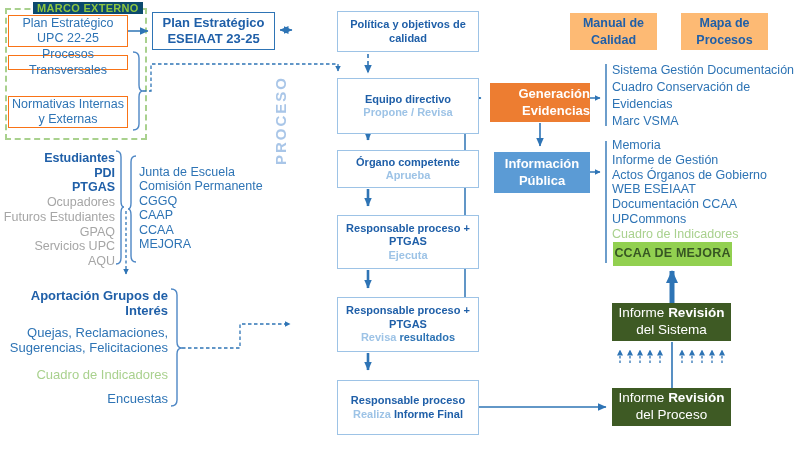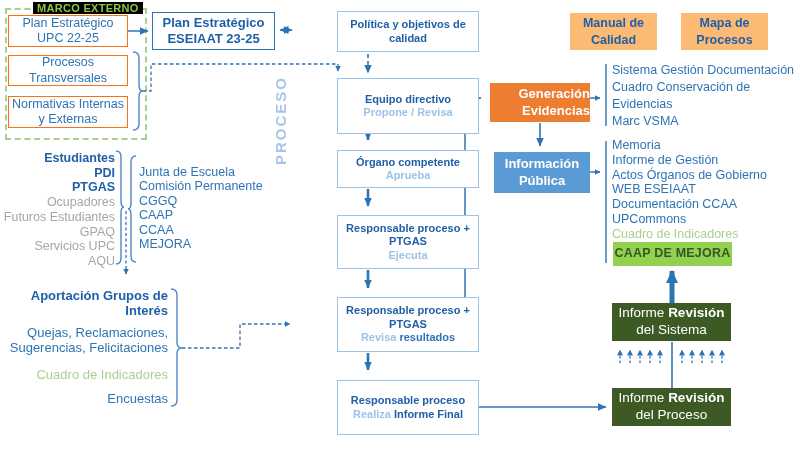--- a/index.html
+++ b/index.html
@@ -8,21 +8,21 @@
     font-family:"Liberation Sans","DejaVu Sans",sans-serif;
   }
   #connectors{position:absolute;left:0;top:0;width:800px;height:450px;z-index:1;}
   .abs{position:absolute;z-index:2;box-sizing:border-box;}
   .box{
     display:flex;flex-direction:column;justify-content:center;text-align:center;
     background:#fff;border:1px solid #9DC3E6;line-height:1.22;
   }
   .marco-frame{border:2px dashed #A9D18E;background:transparent;z-index:0;}
   .marco-label{
-    position:absolute;top:-8px;left:26px;background:#000000;padding:0 4px;
+    position:absolute;top:-8px;left:26px;background:#0c4a6e;padding:0 4px;
     color:#8DC63F;font-weight:bold;font-size:11px;letter-spacing:.3px;white-space:nowrap;
   }
   .marco-box{border:1px solid #f97316;color:#2E74B5;font-size:12.5px;}
   .eseiaat{border:1.5px solid #2E74B5;color:#1F5FA8;font-weight:bold;font-size:13px;}
   .pbox{color:#1F5FA8;font-weight:bold;font-size:11px;margin-left:40px;}
   .action{color:#9DC3E6;font-weight:bold;}
   .midblue{color:#2E74B5;}
   .narrow{padding:0 4px;}
   .chip{background:#fdba74;border:none;color:#1F5FA8;font-weight:bold;font-size:12.5px;line-height:1.3;}
   .fillbox{border:none;color:#fff;font-weight:bold;font-size:13px;line-height:1.25;}
@@ -109,21 +109,21 @@
       <path d="M722,363 V350" marker-end="url(#arrsm)"></path>
     </g>
   </svg>
 
   <div class="abs marco-frame" style="left:5px;top:8px;width:142px;height:132px;">
     <span class="marco-label">MARCO EXTERNO</span>
   </div>
   <div class="abs box marco-box" style="left:8px;top:15px;width:120px;height:32px;">
     <span>Plan Estratégico UPC 22-25</span>
   </div>
-  <div class="abs box marco-box" style="left:8px;top:55px;width:120px;height:31px;">
+  <div class="abs box marco-box" style="left:8px;top:55px;width:120px;height:15px;">
     <span>Procesos Transversales</span>
   </div>
   <div class="abs box marco-box" style="left:8px;top:96px;width:120px;height:32px;">
     <span>Normativas Internas y Externas</span>
   </div>
 
   <div class="abs box eseiaat" style="left:152px;top:12px;width:123px;height:38px;">
     <span>Plan Estratégico ESEIAAT 23-25</span>
   </div>
   <div class="abs box pbox" style="left:297px;top:11px;width:142px;height:41px;">
@@ -201,21 +201,21 @@
     <div>Memoria</div>
     <div>Informe de Gestión</div>
     <div>Actos Órganos de Gobierno</div>
     <div>WEB ESEIAAT</div>
     <div>Documentación CCAA</div>
     <div>UPCommons</div>
     <div class="greentxt">Cuadro de Indicadores</div>
   </div>
 
   <div class="abs box plan" style="left:613px;top:242px;width:119px;height:24px;">
-    <span>CAAP DE MEJORA</span>
+    <span>CCAA DE MEJORA</span>
   </div>
   <div class="abs box fillbox darkgreen" style="left:612px;top:303px;width:119px;height:38px;">
     <span><span>Informe</span> <b>Revisión</b><br><span>del Sistema</span></span>
   </div>
   <div class="abs box fillbox darkgreen" style="left:612px;top:388px;width:119px;height:38px;">
     <span><span>Informe</span> <b>Revisión</b><br><span>del Proceso</span></span>
   </div>
 
 </div>
 

